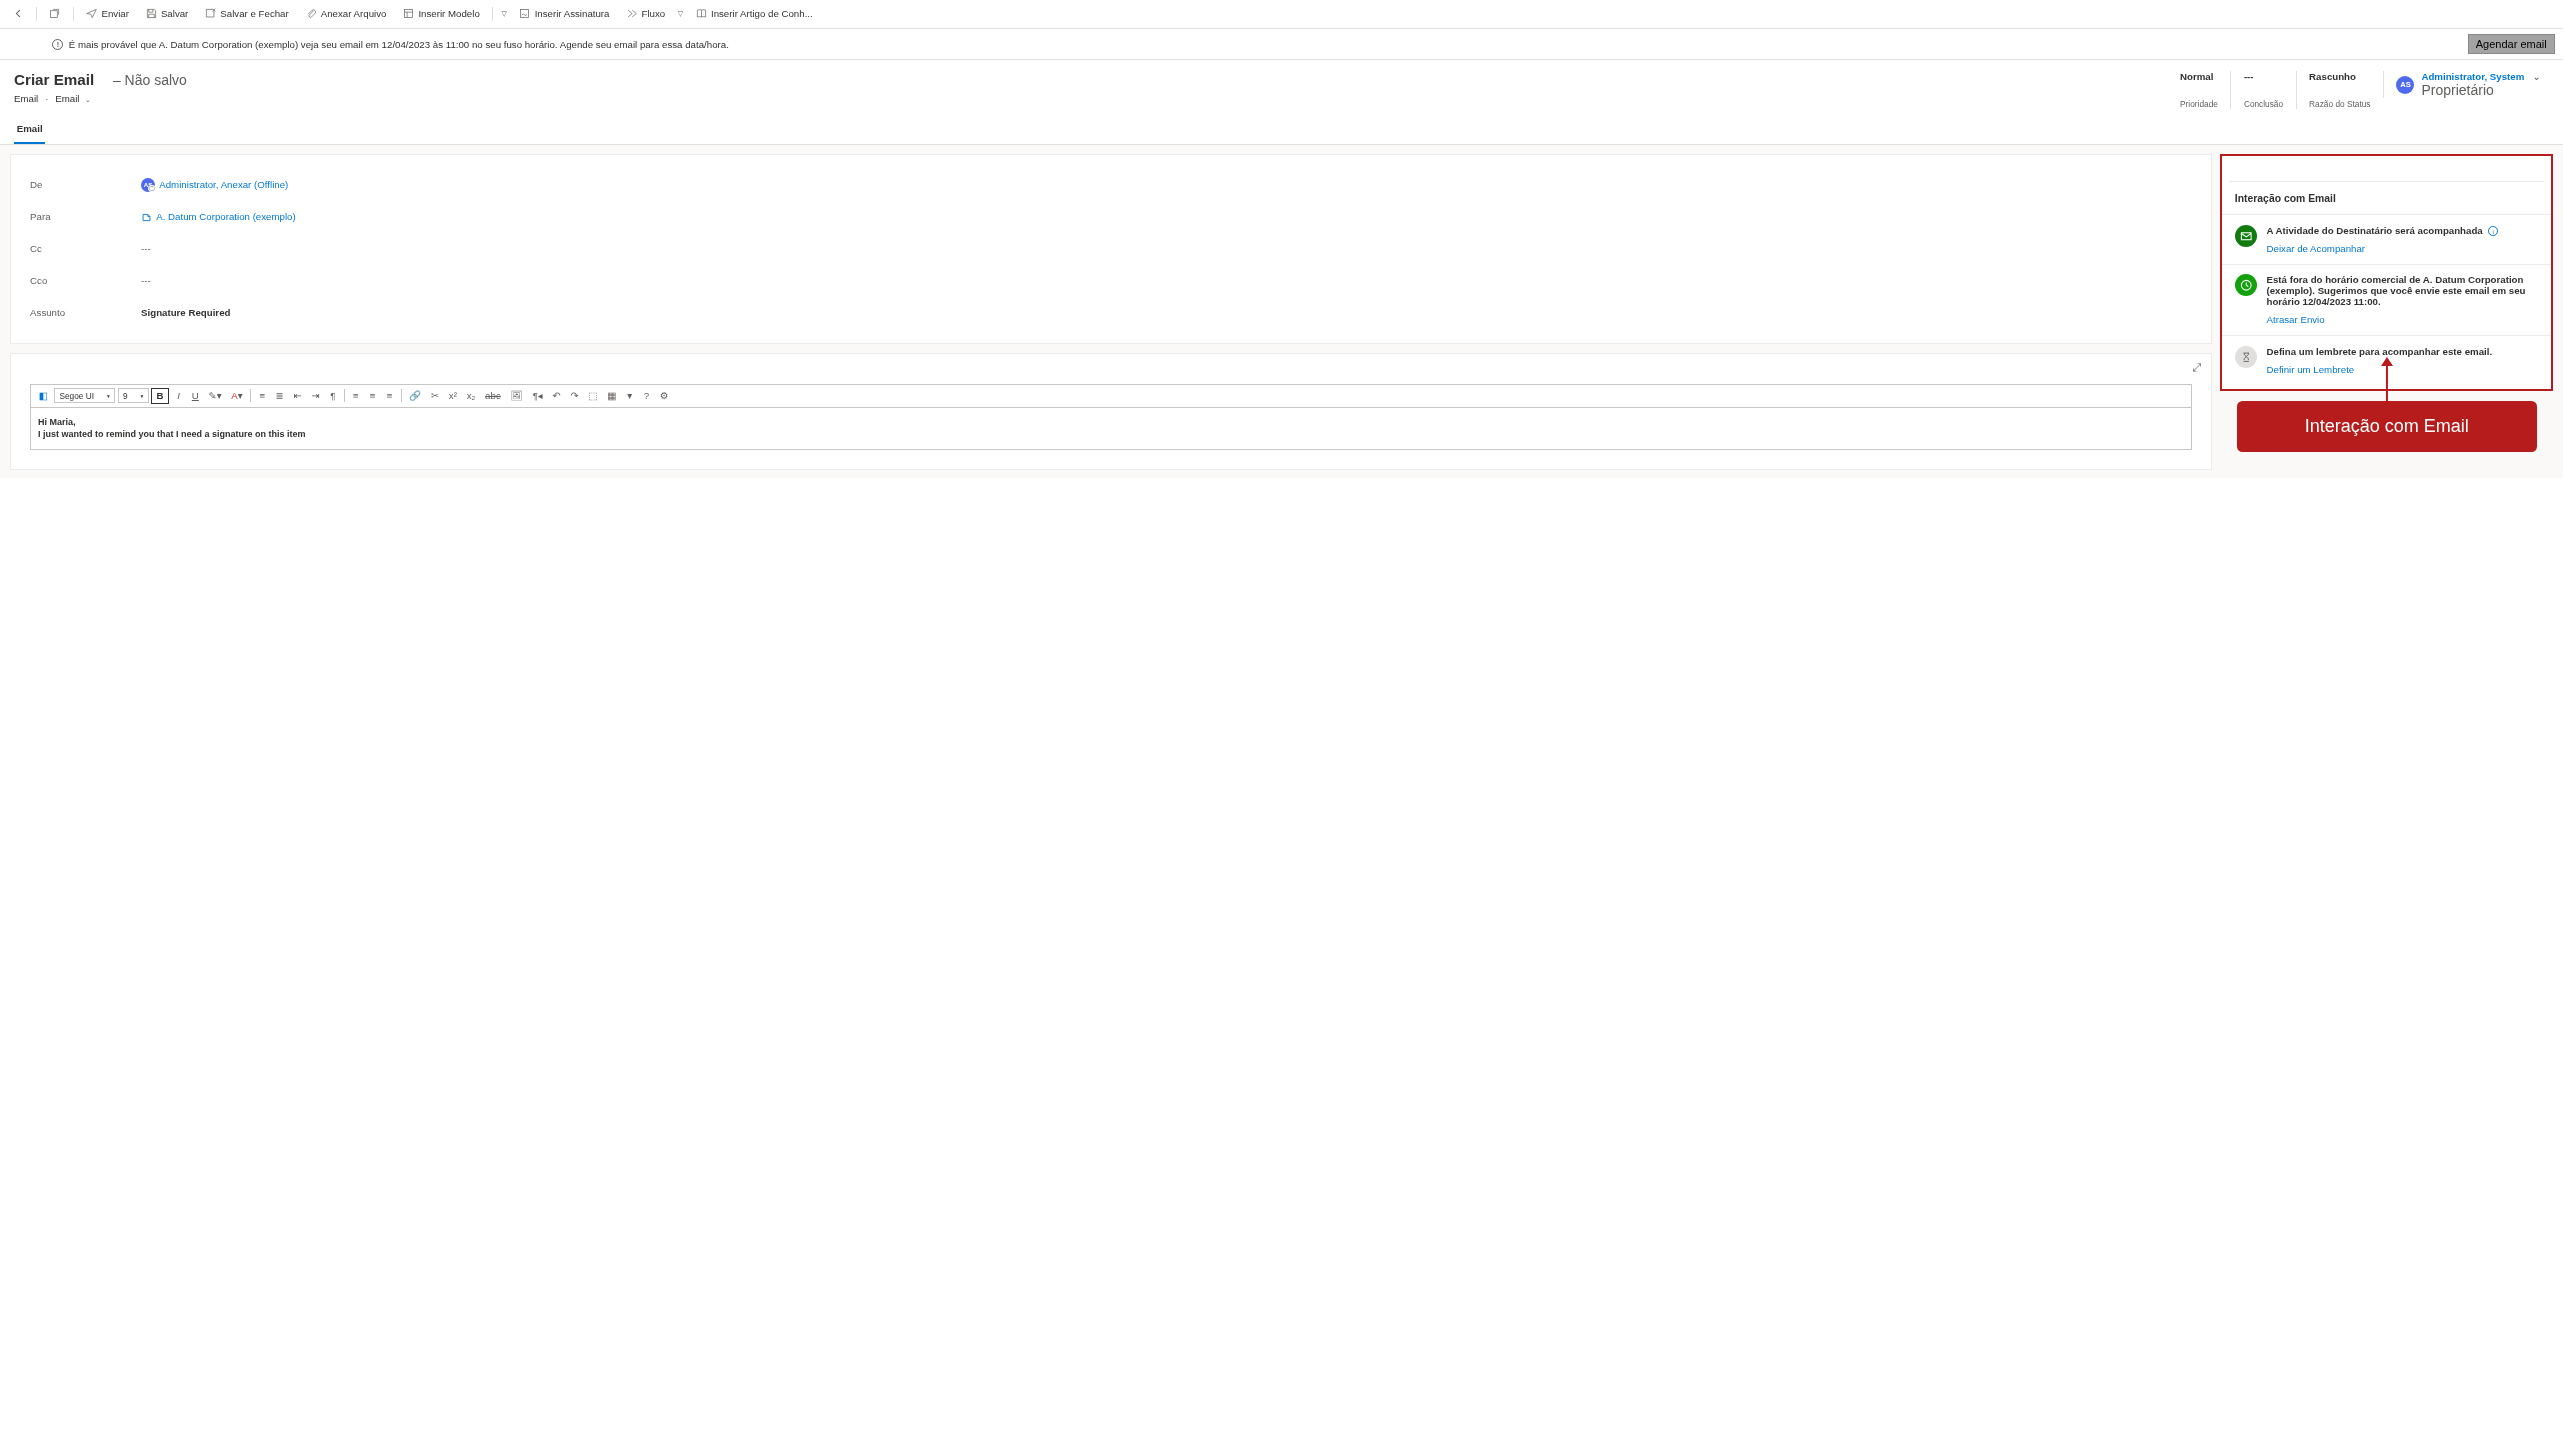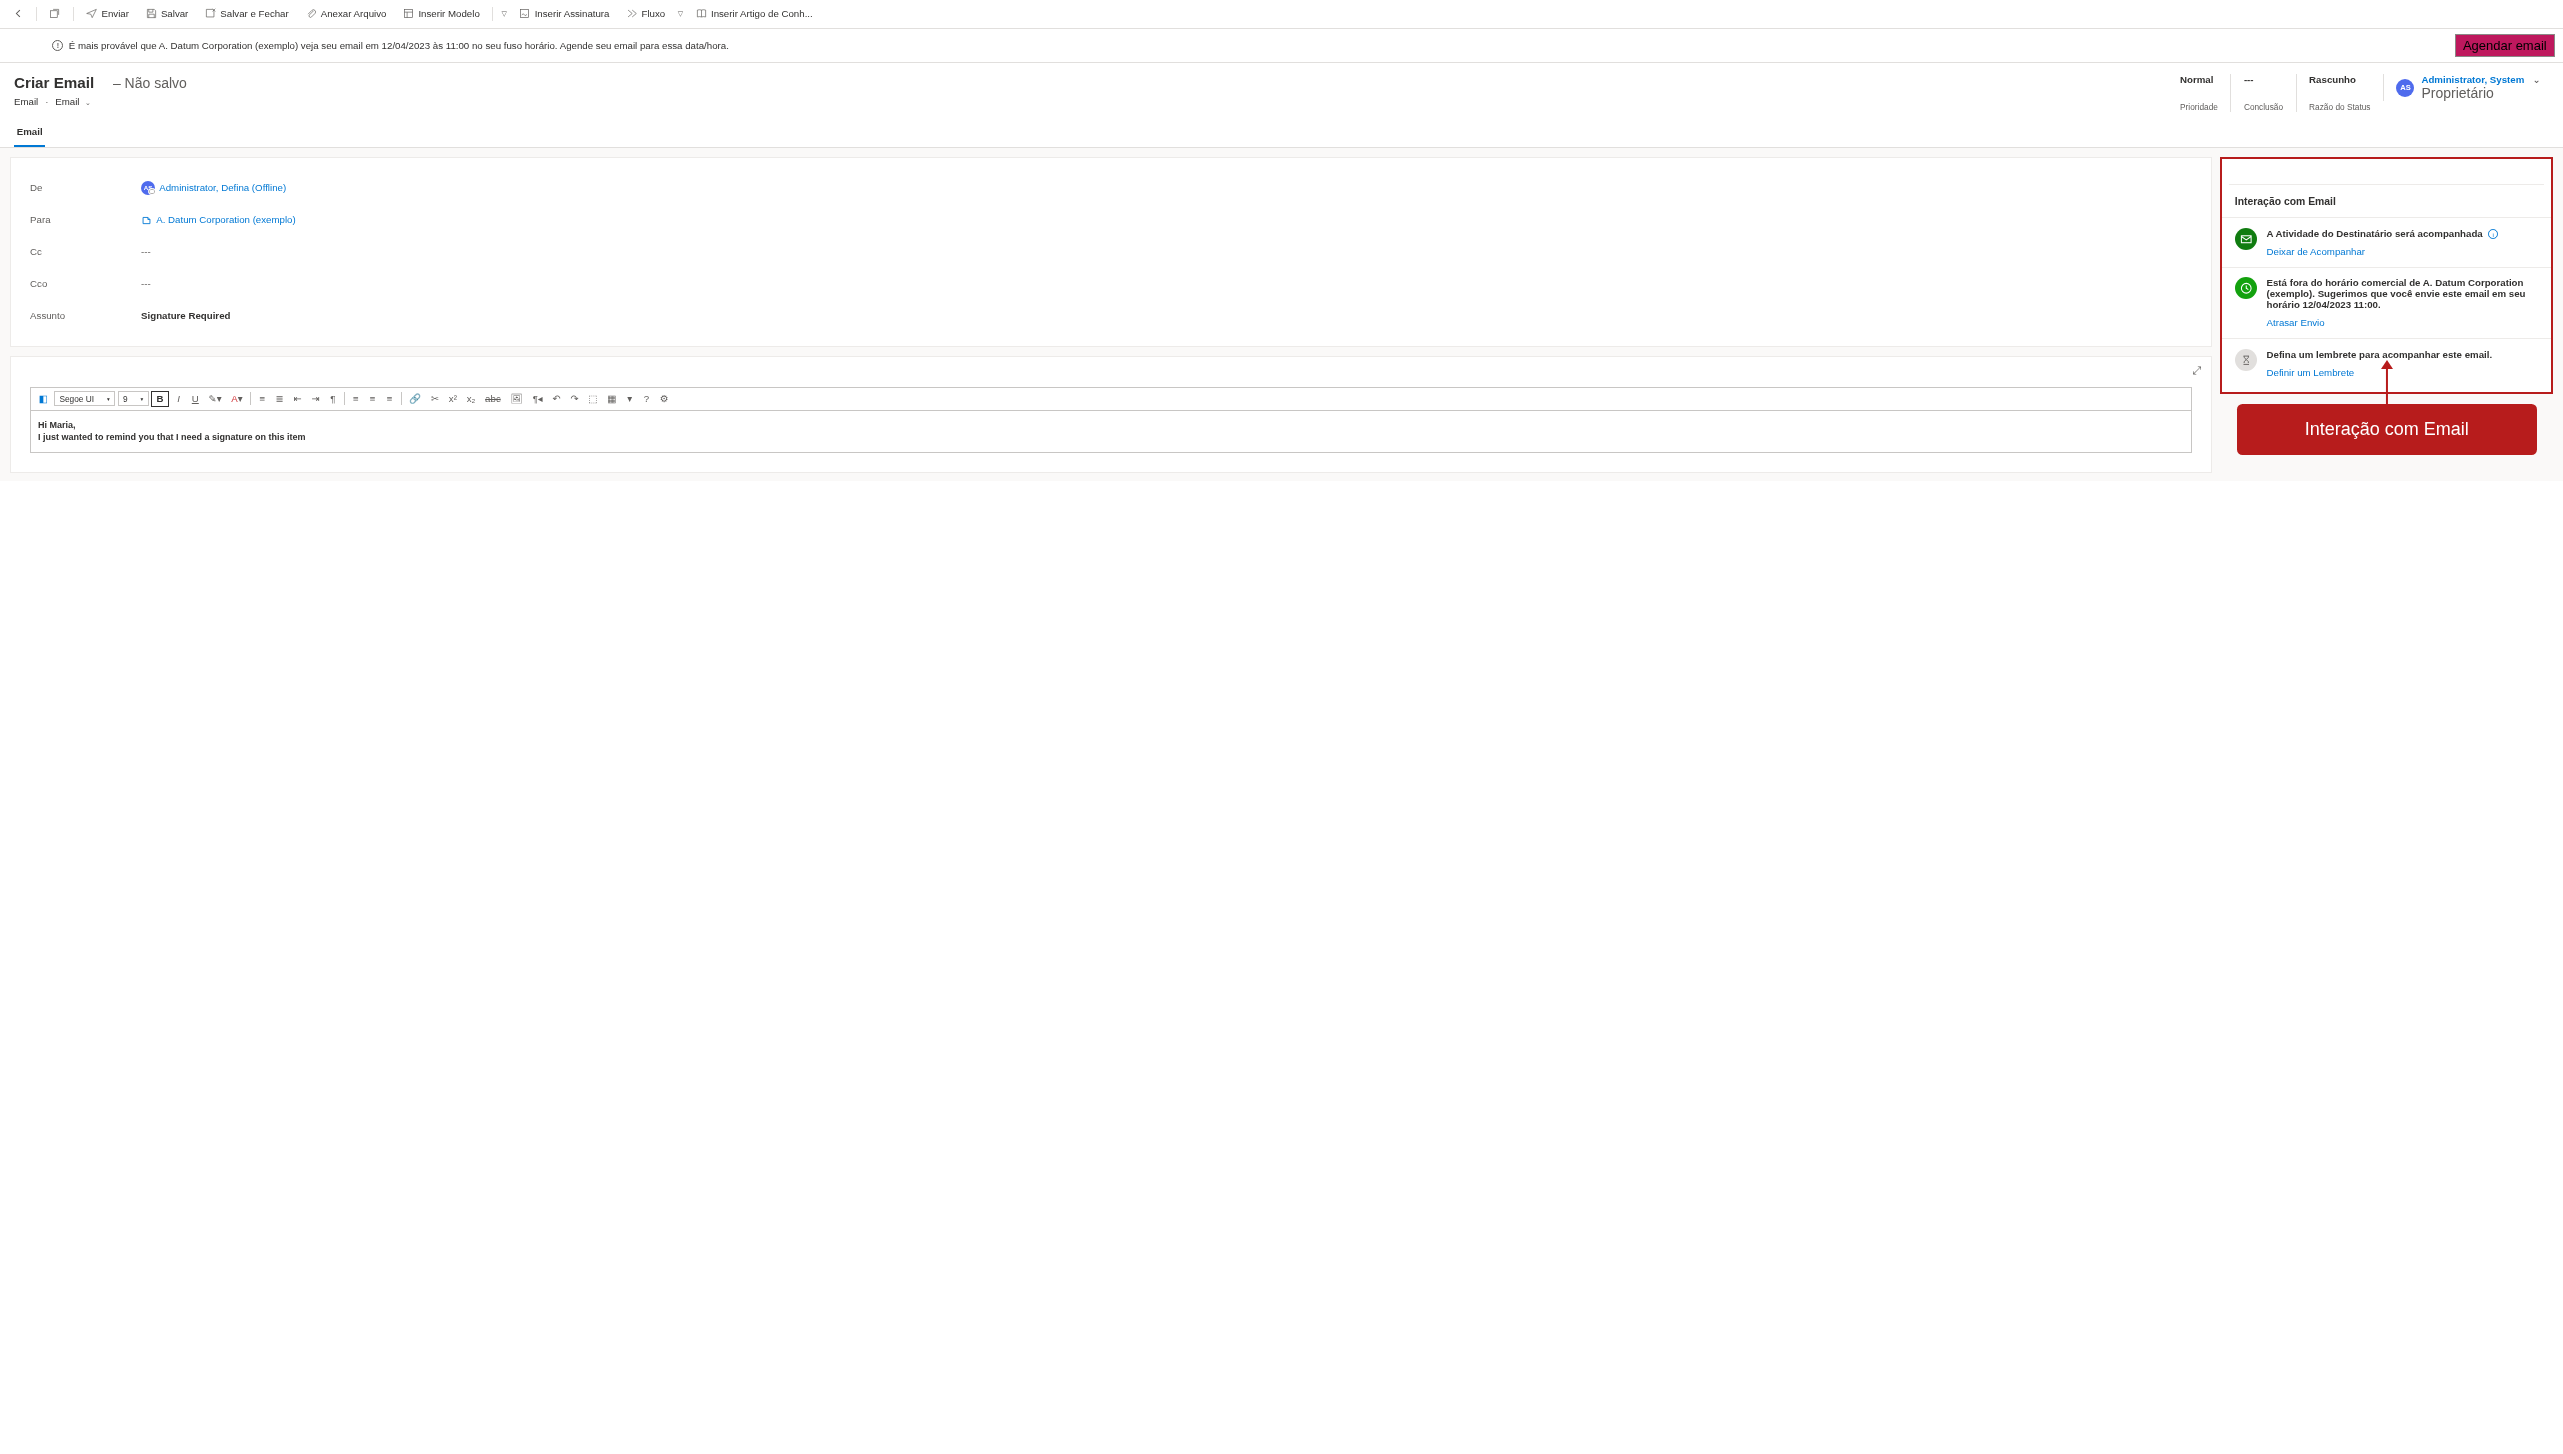--- a/index.html
+++ b/index.html
@@ -9,21 +9,21 @@
   .toolbar { display: flex; align-items: center; gap: 2.8px; padding: 4.2px 5.5px; border-bottom: 0.7px solid #e1dfdd; }
   .toolbar-btn { display: flex; align-items: center; gap: 4.2px; padding: 4.2px 7px; cursor: pointer; border-radius: 1.4px; }
   .toolbar-icon { width: 11px; height: 11px; display: inline-flex; align-items: center; justify-content: center; }
   .toolbar-sep { width: 0.7px; height: 14px; background: #e1dfdd; margin: 0 2.8px; }
   .chevron { font-size: 7px; color: #605e5c; padding: 0 2.8px; }
   
   
   .info-bar { display: flex; align-items: center; justify-content: space-between; padding: 5.5px 8.3px; background: #fff; border-bottom: 0.7px solid #e1dfdd; }
   .info-left { display: flex; align-items: center; gap: 5.5px; margin-left: 44px; }
   .info-icon { width: 11px; height: 11px; border: 0.7px solid #605e5c; border-radius: 50%; display: flex; align-items: center; justify-content: center; font-size: 7px; font-weight: bold; color: #605e5c; }
-  .schedule-btn { padding: 2.8px 7px; border: 0.7px solid #8a8886; background: #be185d; cursor: pointer; font-size: 13px; }
+  .schedule-btn { padding: 2.8px 7px; border: 0.7px solid #8a8886; background: #a3a3a3; cursor: pointer; font-size: 11px; }
   
   
   .page-header { display: flex; justify-content: space-between; align-items: flex-start; padding: 11px 14px 5.5px; }
   .header-left h1 { font-size: 15.2px; font-weight: 600; display: inline; }
   .unsaved { font-size: 14px; color: #605e5c; font-weight: 400; margin-left: 16px; text-align: center; }
   .breadcrumb { font-size: 9.7px; color: #323130; margin-top: 4.2px; }
   .breadcrumb-sep { margin: 0 4.2px; color: #605e5c; }
   .header-right { display: flex; align-items: flex-start; gap: 0; }
   .status-block { padding: 0 12.5px; border-left: 0.7px solid #e1dfdd; }
   .status-block:first-child { border-left: none; }
@@ -232,21 +232,21 @@
   <div class="tab">Email</div>
 </div>
 
 <div class="main">
   <div class="left-col">
     <div class="card">
       <div class="form-row">
         <div class="form-label">De</div>
         <div class="form-value link-value">
           <span class="avatar-sm">AS</span>
-          <span>Administrator, Defina (Offline)</span>
+          <span>Administrator, Anexar (Offline)</span>
         </div>
       </div>
       <div class="form-row">
         <div class="form-label">Para</div>
         <div class="form-value link-value">
           <span class="account-icon">
             <svg width="11" height="11" viewBox="0 0 16 16">
                 <path d="M3 14 v-9 h7 l3 3 v6 z M10 5 v3 h3" stroke="#0078d4" fill="none" stroke-width="1.3"></path>
               </svg>
           </span>

